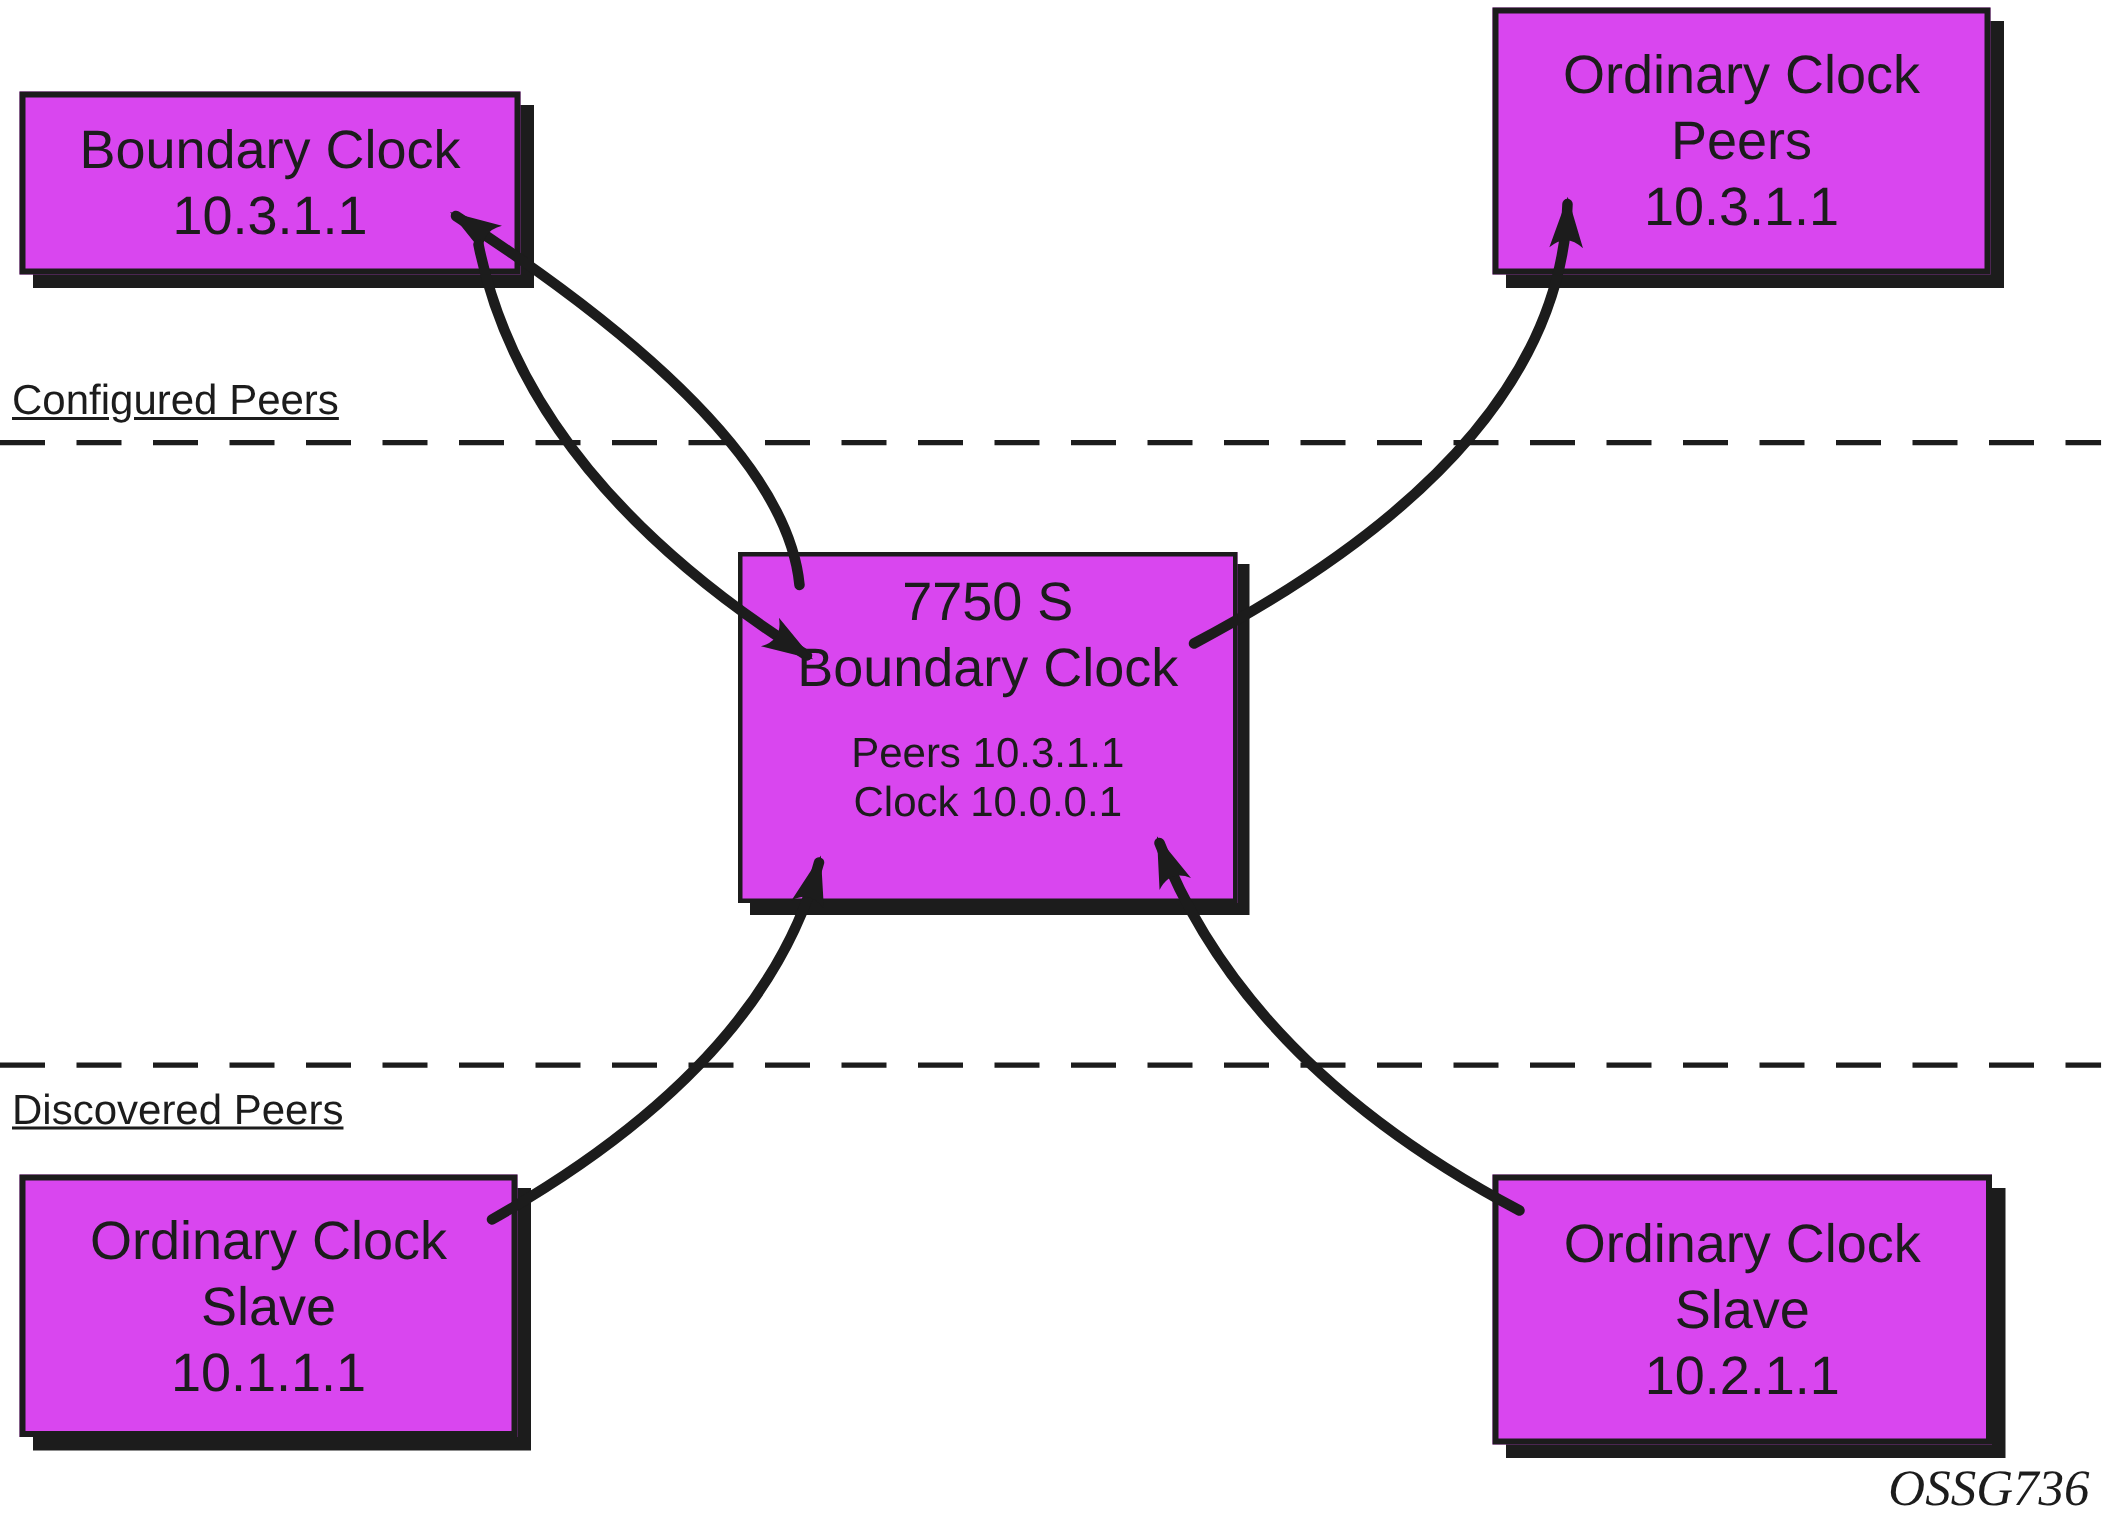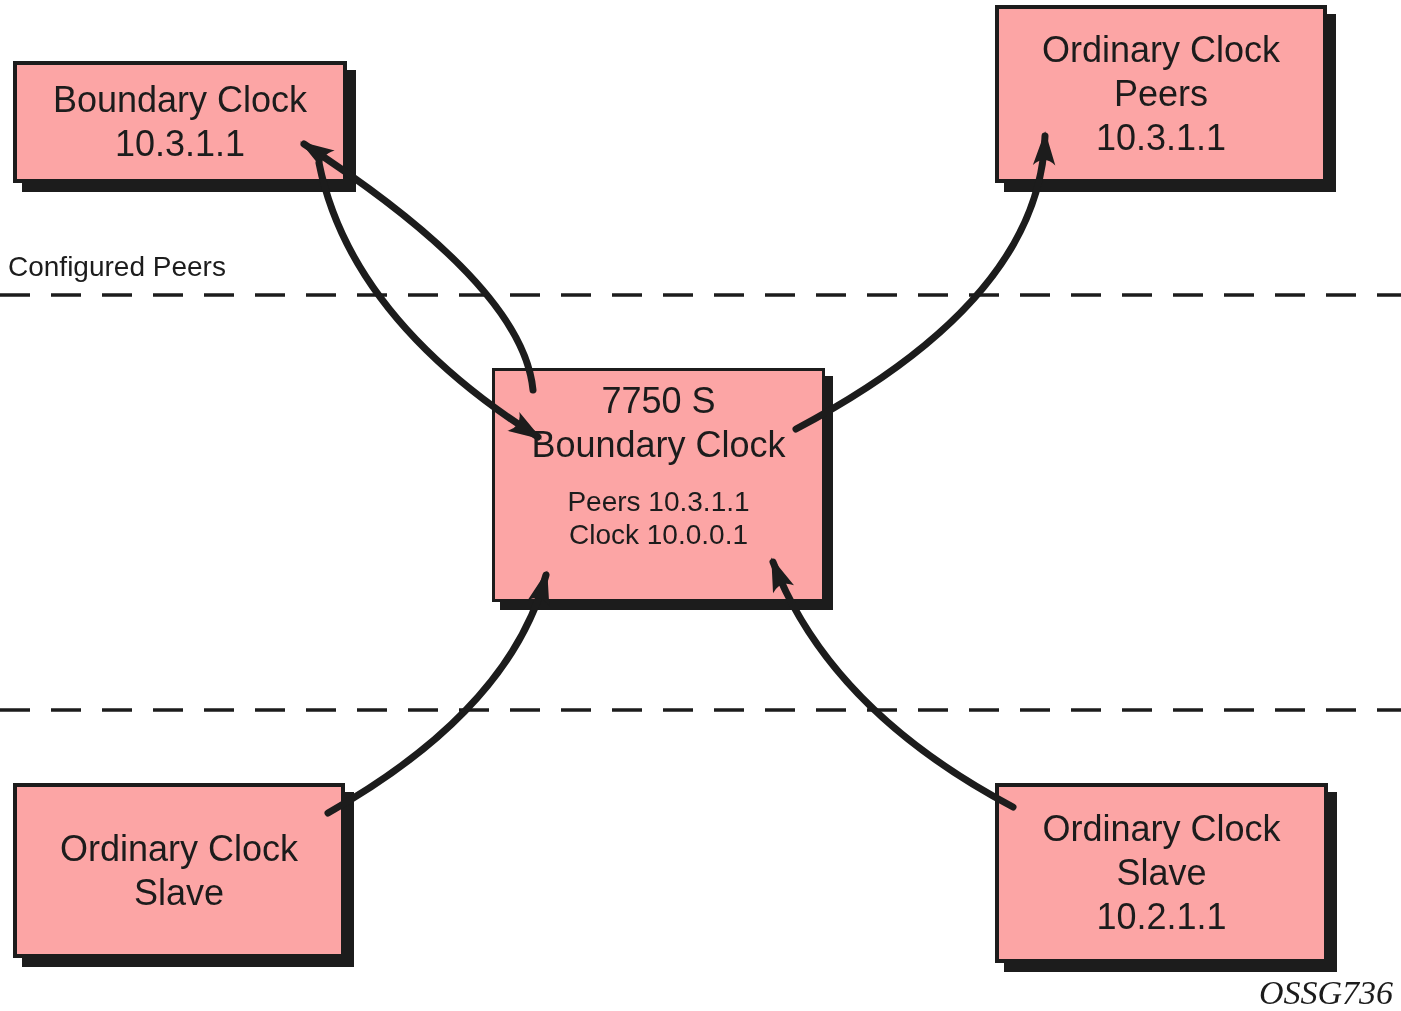--- a/index.html
+++ b/index.html
@@ -12,21 +12,21 @@
     width: 1401px;
     height: 1011px;
     background: #ffffff;
     font-family: "Liberation Sans", sans-serif;
     color: #1c1c1c;
     overflow: hidden;
   }
   .node {
     position: absolute;
     box-sizing: border-box;
-    background: #fca5a5;
+    background: #d946ef;
     border: 4px solid #1c1c1c;
     box-shadow: 9px 9px 0 #1c1c1c;
     display: flex;
     flex-direction: column;
     align-items: center;
     justify-content: center;
     text-align: center;
     z-index: 1;
   }
   .node.center {
@@ -47,20 +47,21 @@
     font-size: 28px;
     line-height: 33px;
     white-space: nowrap;
   }
   .section-label {
     position: absolute;
     left: 8px;
     font-size: 28px;
     line-height: 34px;
     z-index: 2;
+    text-decoration: underline;
   }
   .figure-id {
     position: absolute;
     right: 8px;
     top: 974px;
     font-family: "Liberation Serif", serif;
     font-style: italic;
     font-size: 34px;
     z-index: 2;
   }
@@ -71,20 +72,21 @@
     z-index: 3;
     pointer-events: none;
   }
 </style>
 </head>
 <body>
 
 <div class="canvas">
 
   <div class="section-label" style="top:250px">Configured Peers</div>
+  <div class="section-label" style="top:723px">Discovered Peers</div>
 
   <div class="node" style="left:13px; top:61px; width:334px; height:122px">
     <div class="nline">Boundary Clock</div>
     <div class="nline">10.3.1.1</div>
   </div>
 
   <div class="node" style="left:995px; top:5px; width:332px; height:178px">
     <div class="nline">Ordinary Clock</div>
     <div class="nline">Peers</div>
     <div class="nline">10.3.1.1</div>
@@ -95,20 +97,21 @@
     <div class="nline">Boundary Clock</div>
     <div class="peer-block">
       <div class="pline">Peers 10.3.1.1</div>
       <div class="pline">Clock 10.0.0.1</div>
     </div>
   </div>
 
   <div class="node" style="left:13px; top:783px; width:332px; height:175px">
     <div class="nline">Ordinary Clock</div>
     <div class="nline">Slave</div>
+    <div class="nline">10.1.1.1</div>
   </div>
 
   <div class="node" style="left:995px; top:783px; width:333px; height:180px">
     <div class="nline">Ordinary Clock</div>
     <div class="nline">Slave</div>
     <div class="nline">10.2.1.1</div>
   </div>
 
   <svg class="overlay" width="1401" height="1011" viewBox="0 0 1401 1011">
     <defs>

